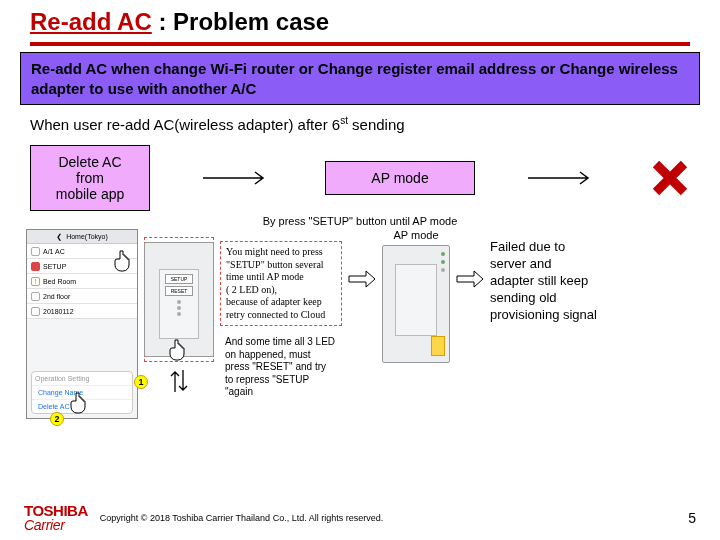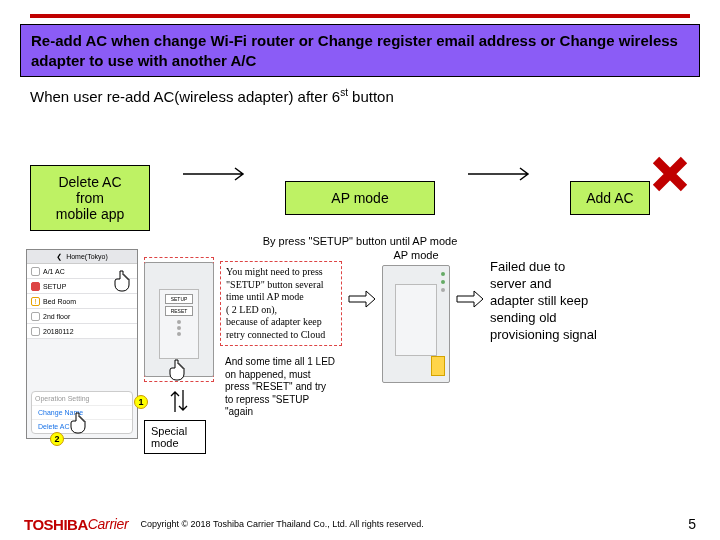--- a/index.html
+++ b/index.html
@@ -6,21 +6,21 @@
   body { font-family: Arial, sans-serif; width: 720px; height: 540px; background: #fff; position: relative; }
   .title-area { padding: 8px 30px 0 30px; }
   .title { font-size: 24px; font-weight: bold; color: #000; }
   .title-red { color: #c00000; text-decoration: underline; text-decoration-color: #c00000; }
   .title-rest { color: #000; }
   .title-underline { height: 4px; background: #c00000; margin-top: 6px; }
   .note-box { border: 1px solid #000; background: #8b5cf6; margin: 6px 20px 0 20px; padding: 6px 10px; font-size: 15px; font-weight: bold; line-height: 1.3; }
   .sub { margin: 10px 30px 0 30px; font-size: 15px; }
   sup { font-size: 10px; text-align: right; }
   .flow-row { display: flex; align-items: center; justify-content: space-between; margin: 12px 30px 0 30px; }
-  .fbox { border: 1px solid #000; padding: 8px 14px; font-size: 14px; text-align: center; background: #bef264; margin-top: 48px; }
+  .fbox { border: 1px solid #000; padding: 8px 14px; font-size: 14px; text-align: center; background: #f0abfc; }
   .arrow-r { flex: 1; display: flex; align-items: center; justify-content: center; min-width: 30px; }
   .arrow-r svg { display: block; }
   .cross-icon { width: 40px; height: 40px; }
   .cross-icon svg { width: 100%; height: 100%; }
   .caption { text-align: center; font-size: 11px; margin: 4px 0 2px 0; }
   .diagram-area { display: flex; margin: 0 26px 0 26px; gap: 6px; align-items: flex-start; }
   .phone { width: 112px; height: 190px; border: 1px solid #888; background: #f4f5f7; position: relative; font-size: 7px; }
   .phone-top { height: 14px; background: #e6e7ea; display: flex; align-items: center; justify-content: center; font-size: 7px; border-bottom: 1px solid #ccc; }
   .phone-row { display: flex; align-items: center; border-bottom: 1px solid #e1e1e4; height: 15px; padding: 0 4px; gap: 3px; background: #fff; }
   .phone-row .ico { width: 9px; height: 9px; border: 1px solid #aaa; border-radius: 2px; }
@@ -49,54 +49,56 @@
   .arrow-sep svg { width: 28px; height: 20px; }
   .adapter2-col { display: flex; flex-direction: column; align-items: center; gap: 4px; }
   .ap-label { font-size: 11px; }
   .adapter2 { width: 68px; height: 118px; border: 1px solid #999; background: #eceef0; position: relative; border-radius: 2px; }
   .adapter2-inner { position: absolute; top: 18px; left: 12px; width: 42px; height: 72px; border: 1px solid #bbb; background: #f4f5f7; }
   .adapter2-leds { position: absolute; right: 4px; top: 6px; display: flex; flex-direction: column; gap: 4px; }
   .adapter2-leds .led { background: #6a6; }
   .adapter2-sticker { position: absolute; bottom: 6px; right: 4px; width: 14px; height: 20px; background: #ffd54a; border: 1px solid #d4a300; }
   .fail-col { width: 108px; font-size: 13px; line-height: 1.3; padding-top: 10px; }
   .footer { position: absolute; bottom: 8px; left: 0; right: 0; display: flex; align-items: center; padding: 0 24px; gap: 12px; }
-  .logo { display: flex; flex-direction: row; line-height: 1; }
+  .logo { display: flex; flex-direction: column; line-height: 1; }
   .logo .t { color: #c00000; font-weight: bold; font-size: 15px; letter-spacing: -0.5px; }
   .logo .c { color: #c00000; font-size: 14px; font-style: italic; letter-spacing: -0.3px; }
   .copyright { font-size: 9px; }
   .pagenum { margin-left: auto; font-size: 14px; }
 </style>
 </head>
 <body>
 
 <div class="title-area">
+  <div class="title">
+    <span class="title-red">Re-add AC</span><span class="title-rest">  : Problem case</span>
+  </div>
   <div class="title-underline"></div>
 </div>
 
 <div class="note-box">Re-add AC when change Wi-Fi router or Change register email address or Change wireless adapter to use with another A/C</div>
 
 <div class="sub">
-  <span>When user re-add AC(wireless adapter) after 6</span><sup>st</sup><span> button</span>
+  <span>When user re-add AC(wireless adapter) after 6</span><sup>st</sup><span> sending</span>
 </div>
 
 <div class="flow-row">
   <div class="fbox" style="white-space:pre-line;width:120px;">Delete AC from
 mobile app</div>
   <div class="arrow-r">
     <svg width="70" height="18">
         <path d="M0 9 L60 9 M52 3 L60 9 L52 15" stroke="#000" fill="none" stroke-width="1.5"></path>
       </svg>
   </div>
   <div class="fbox" style="width:150px;">AP mode</div>
   <div class="arrow-r">
     <svg width="70" height="18">
         <path d="M0 9 L60 9 M52 3 L60 9 L52 15" stroke="#000" fill="none" stroke-width="1.5"></path>
       </svg>
   </div>
-  <div class="fbox" style="width:80px;">Add AC</div>
   <div class="cross-icon">
     <svg viewBox="0 0 40 40">
         <path d="M6 6 L34 34 M34 6 L6 34" stroke="#c00000" stroke-width="9" stroke-linecap="butt"></path>
       </svg>
   </div>
 </div>
 
 <div class="caption">By press "SETUP" button until AP mode</div>
 
 <div class="diagram-area">
@@ -164,28 +166,27 @@
         <svg viewBox="0 0 20 24">
             <path d="M8 2 v8 h-3 a2 2 0 0 0 -2 2 v4 a6 6 0 0 0 6 6 h2 a6 6 0 0 0 6 -6 v-6 h-2 v-2 h-2 v-2 h-2 v-4 z" fill="#fff" stroke="#000" stroke-width="1"></path>
           </svg>
       </div>
     </div>
     <div class="updown-arrow">
       <svg width="22" height="26">
           <path d="M7 24 L7 4 M3 8 L7 4 L11 8 M15 2 L15 22 M11 18 L15 22 L19 18" stroke="#000" fill="none" stroke-width="1.3"></path>
         </svg>
     </div>
-    <div class="special-box">Special mode</div>
   </div>
 
   <div class="explain-col">
     <div class="explain1" style="white-space:pre-line;font-family:Liberation Serif, serif;">You might need to press "SETUP" button several time until AP mode
 ( 2 LED on),
 because of adapter keep retry connected to Cloud</div>
-    <div class="explain2">And some time all 1 LED on happened, must press "RESET" and try to repress "SETUP "again</div>
+    <div class="explain2">And some time all 3 LED on happened, must press "RESET" and try to repress "SETUP "again</div>
   </div>
 
   <div class="arrow-sep">
     <svg viewBox="0 0 28 20">
         <path d="M1 7 L18 7 L18 2 L27 10 L18 18 L18 13 L1 13 Z" fill="#fff" stroke="#000" stroke-width="1"></path>
       </svg>
   </div>
 
   <div class="adapter2-col">
     <div class="ap-label">AP mode</div>

